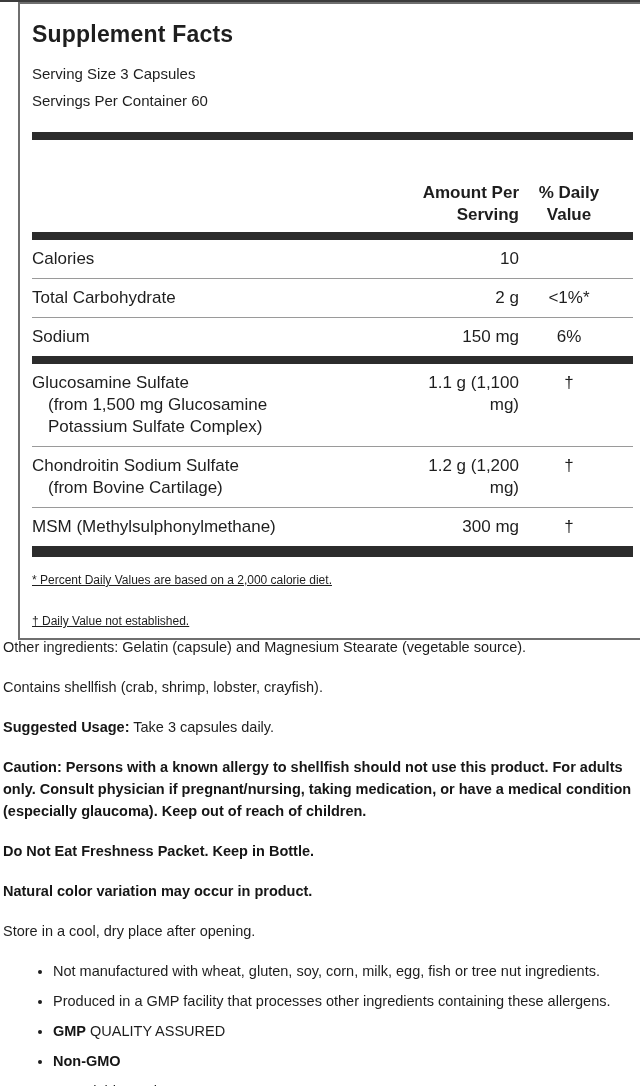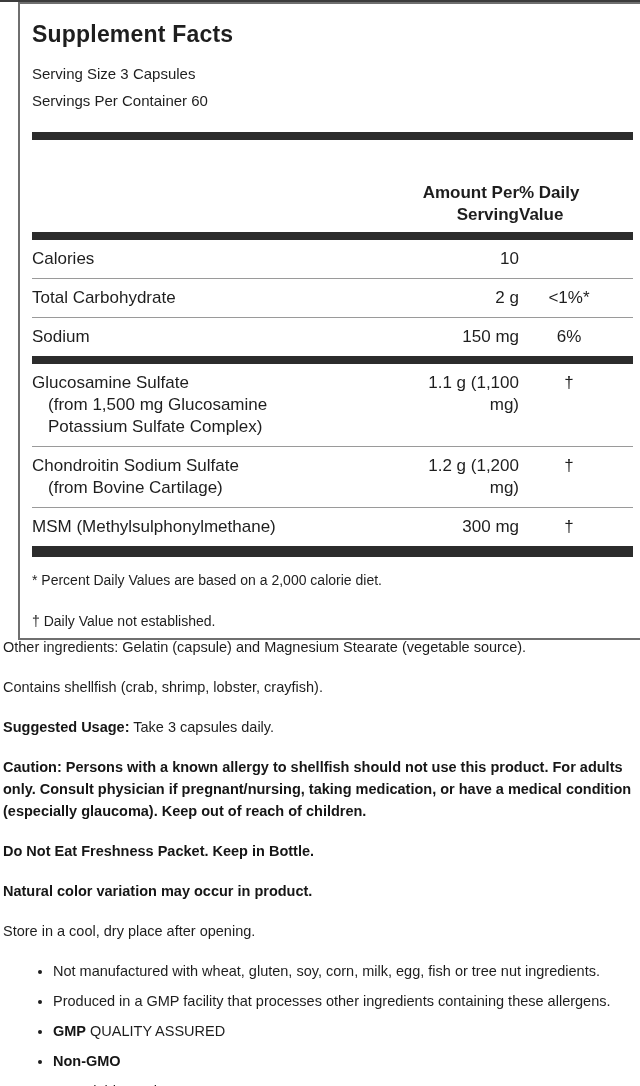--- a/index.html
+++ b/index.html
@@ -15,28 +15,28 @@
   .panel { position:absolute; left:18px; top:2px; width:629px; height:638px;
     border:2px solid #6f6f6f; background:#fff; padding:6px 12px 0 12px; }
   .sf-title { font-size:23px; font-weight:bold; line-height:32px; margin-top:8px; letter-spacing:0.2px; }
   .serving { margin-top:10px; font-size:15px; line-height:27px; }
   .bar { height:8px; background:#2c2c2c; }
   .bar.first { margin-top:18px; }
   .bar.end { height:11px; }
   .sf-colhead { display:flex; padding:10px 14px 6px 0;margin-top:32px; }
   .sf-colhead .spacer { flex:1; }
   .amt-h { width:112px; text-align:right; font-weight:bold; font-size:17px; line-height:22px; }
-  .dv-h { width:100px; text-align:left; font-weight:bold; font-size:17px; line-height:22px; }
+  .dv-h { width:100px; text-align:center; font-weight:bold; font-size:17px; line-height:22px; }
   .sf-row { display:flex; padding:8px 14px 8px 0; font-size:17px; line-height:22px; }
   .sf-row .lbl { flex:1; padding-right:6px; }
   .sf-row .sub { padding-left:16px; max-width:272px; }
   .sf-row .amt { width:112px; text-align:right; }
   .sf-row .dv  { width:100px; text-align:center; }
   .rule { border-top:1px solid #9a9a9a; }
-  .sf-foot { font-size:14px; line-height:19px; }
+  .sf-foot { font-size:12px; line-height:19px;text-decoration:underline; }
   .sf-foot .fn { margin-top:14px; }
   .sf-foot .fn + .fn { margin-top:22px; }
 
   
   .info { position:absolute; left:3px; top:636px; width:634px; font-size:14.5px; }
   .info p { margin:0 0 18px 0; line-height:22px; }
   .info b { color:#161616;text-align:right; }
   .info ul { margin:2px 0 0 0; padding-left:50px; }
   .info li { margin-bottom:8px; line-height:22px; }
 </style>

